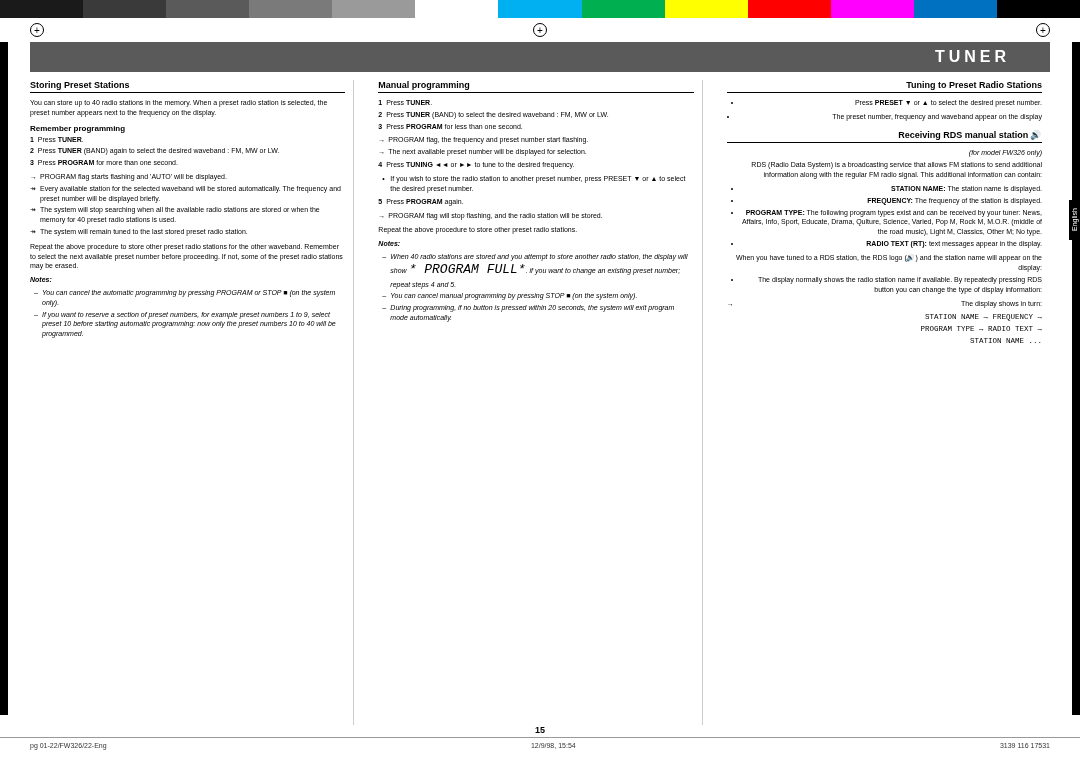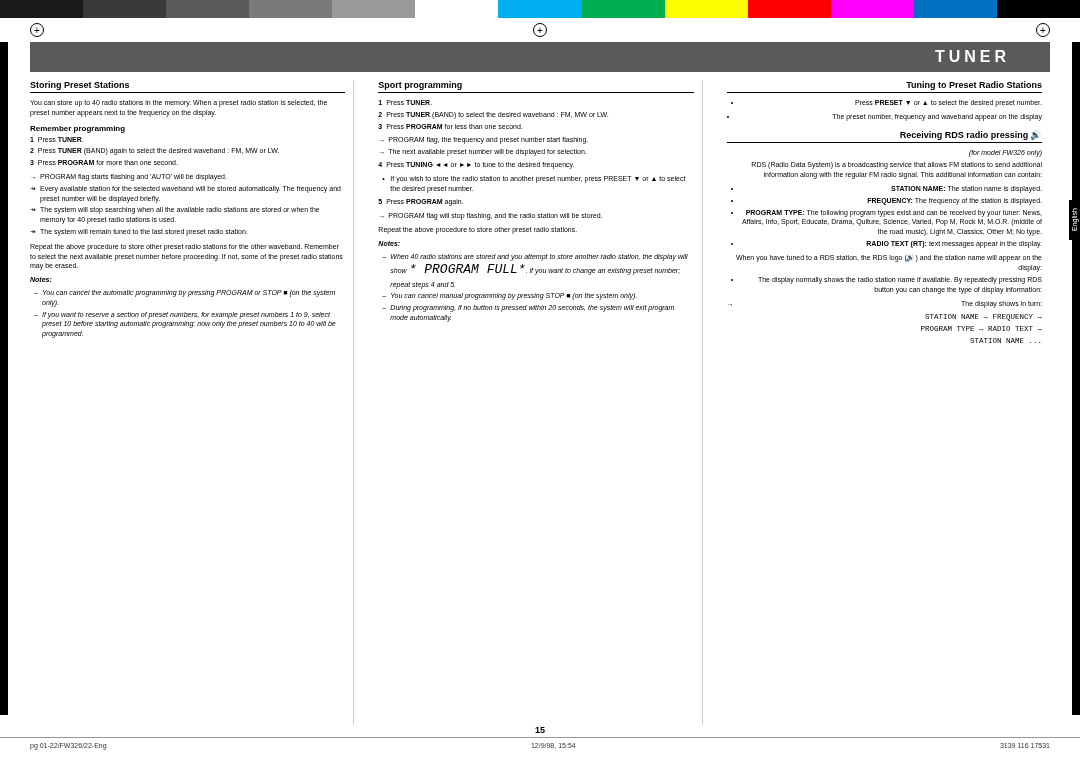--- a/index.html
+++ b/index.html
@@ -338,21 +338,21 @@
     <div class="notes-section">
       <p class="notes-title">Notes:</p>
       <ul class="notes-list">
         <li>You can cancel the automatic programming by pressing PROGRAM or STOP ■ (on the system only).</li>
         <li>If you want to reserve a section of  preset numbers, for example preset numbers 1 to 9, select preset 10 before starting automatic programming: now only the preset numbers 10 to 40 will be programmed.</li>
       </ul>
     </div>
   </div>
 
   <div class="col">
-    <div class="section-title">Sport programming</div>
+    <div class="section-title">Manual programming</div>
     <ol class="step-list">
       <li><span class="step-num bold">1</span> Press <span class="bold">TUNER</span>.</li>
       <li><span class="step-num bold">2</span> Press <span class="bold">TUNER</span> (BAND) to select the desired waveband : FM, MW or LW.</li>
       <li><span class="step-num bold">3</span> Press <span class="bold">PROGRAM</span> for less than one second.</li>
     </ol>
     <div class="arrow-bullet">PROGRAM flag, the frequency and preset number start flashing.</div>
     <div class="arrow-bullet">The next available preset number will be displayed for selection.</div>
 
     <ol class="step-list" style="margin-top:3px;">
       <li><span class="step-num bold">4</span> Press <span class="bold">TUNING ◄◄</span> or <span class="bold">►►</span> to tune to the desired frequency.</li>
@@ -380,21 +380,21 @@
 
   <div class="col col-right">
     <div class="section-title">Tuning to Preset Radio Stations</div>
     <ul class="bullet-list">
       <li>Press <span class="bold">PRESET ▼</span> or <span class="bold">▲</span> to select the desired preset number.</li>
     </ul>
     <div class="dot-bullet">The preset number, frequency and waveband appear on the display</div>
 
     <div style="margin-top: 8px;">
       <div class="section-title">
-        <span>Receiving RDS radio pressing</span>
+        <span>Receiving RDS manual station</span>
         <span style="font-size:9px;"> 🔊</span>
       </div>
       <p class="italic">(for model FW326 only)</p>
       <p style="margin-top:3px;">RDS (Radio Data System) is a broadcasting service that allows FM stations to send additional information along with the regular FM radio signal. This additional information can contain:</p>
 
       <ul class="bullet-list" style="margin-top:4px;">
         <li><span class="bold">STATION NAME:</span> The station name is displayed.</li>
         <li><span class="bold">FREQUENCY:</span> The frequency of the station is displayed.</li>
         <li><span class="bold">PROGRAM TYPE:</span> The following program types exist and can be received by your tuner: News, Affairs, Info, Sport, Educate, Drama, Qulture, Science, Varied, Pop M, Rock M, M.O.R. (middle of the road music), Light M, Classics, Other M; No type.</li>
         <li><span class="bold">RADIO TEXT (RT):</span> text messages appear in the display.</li>

